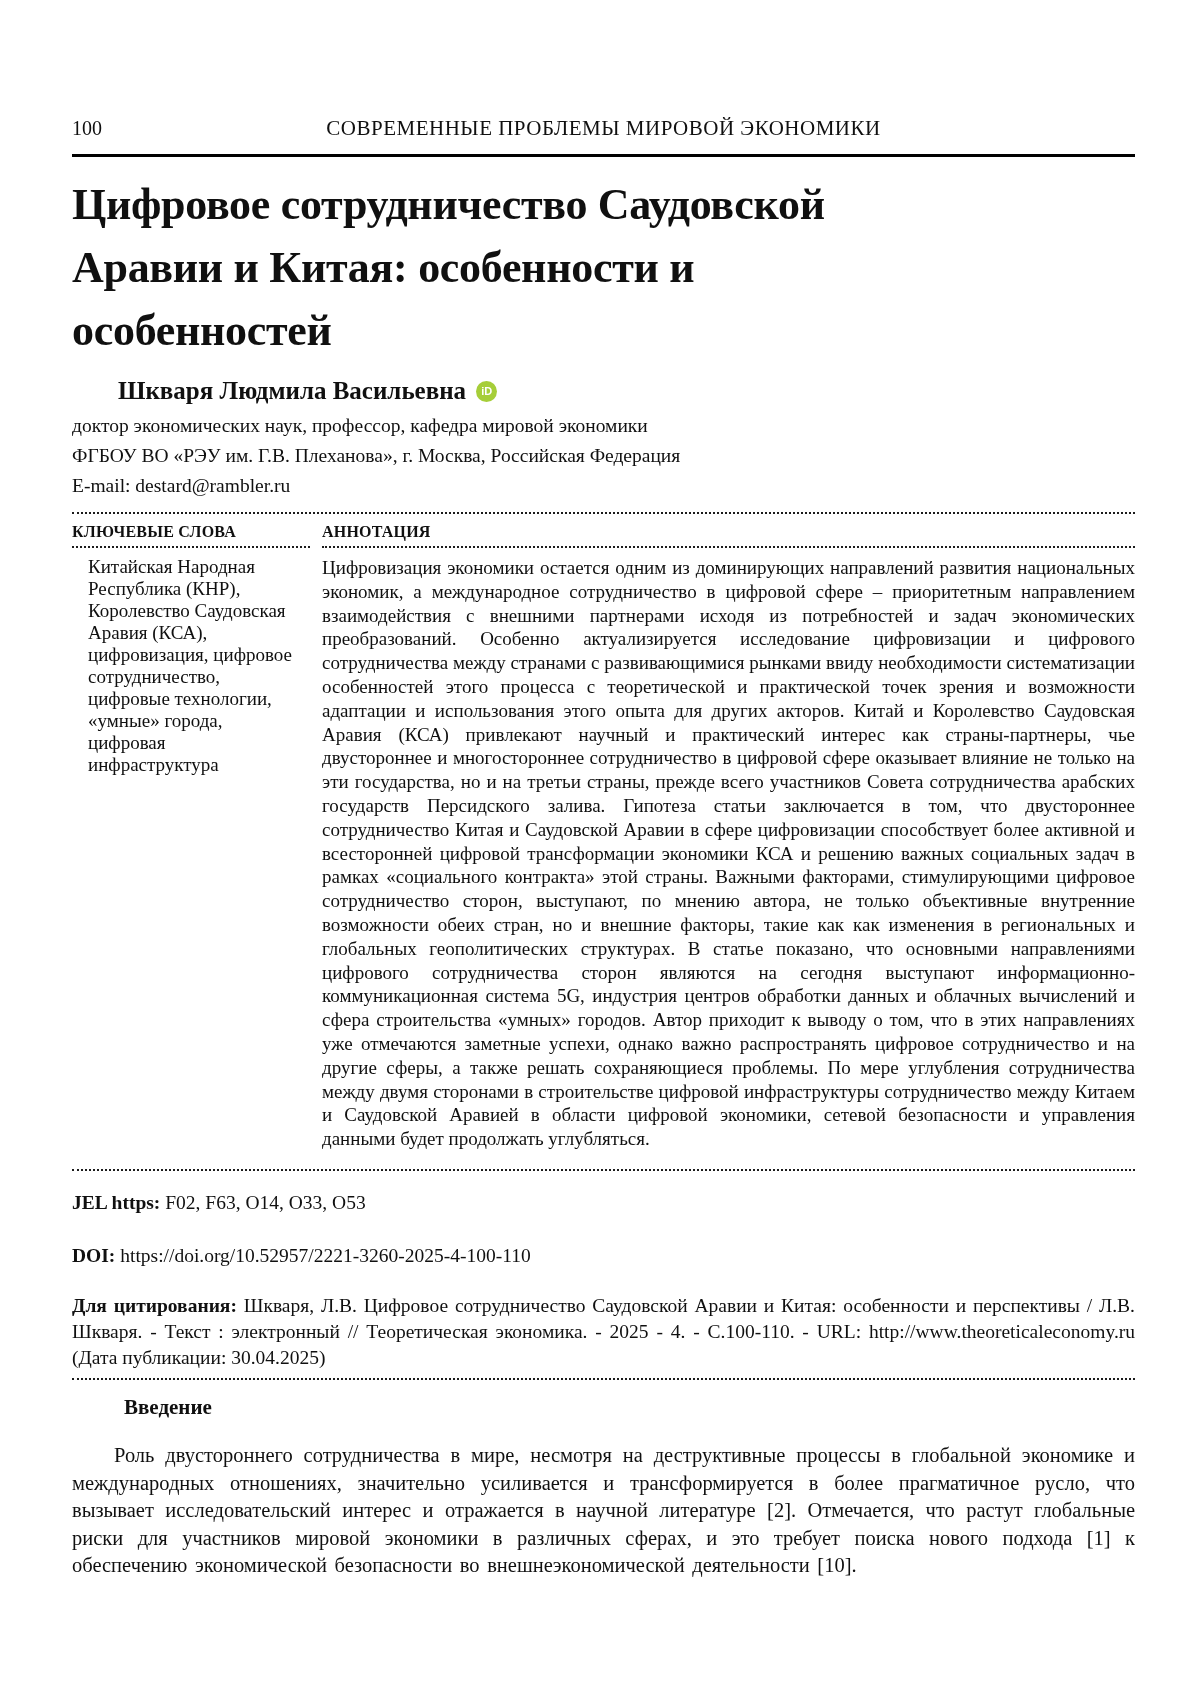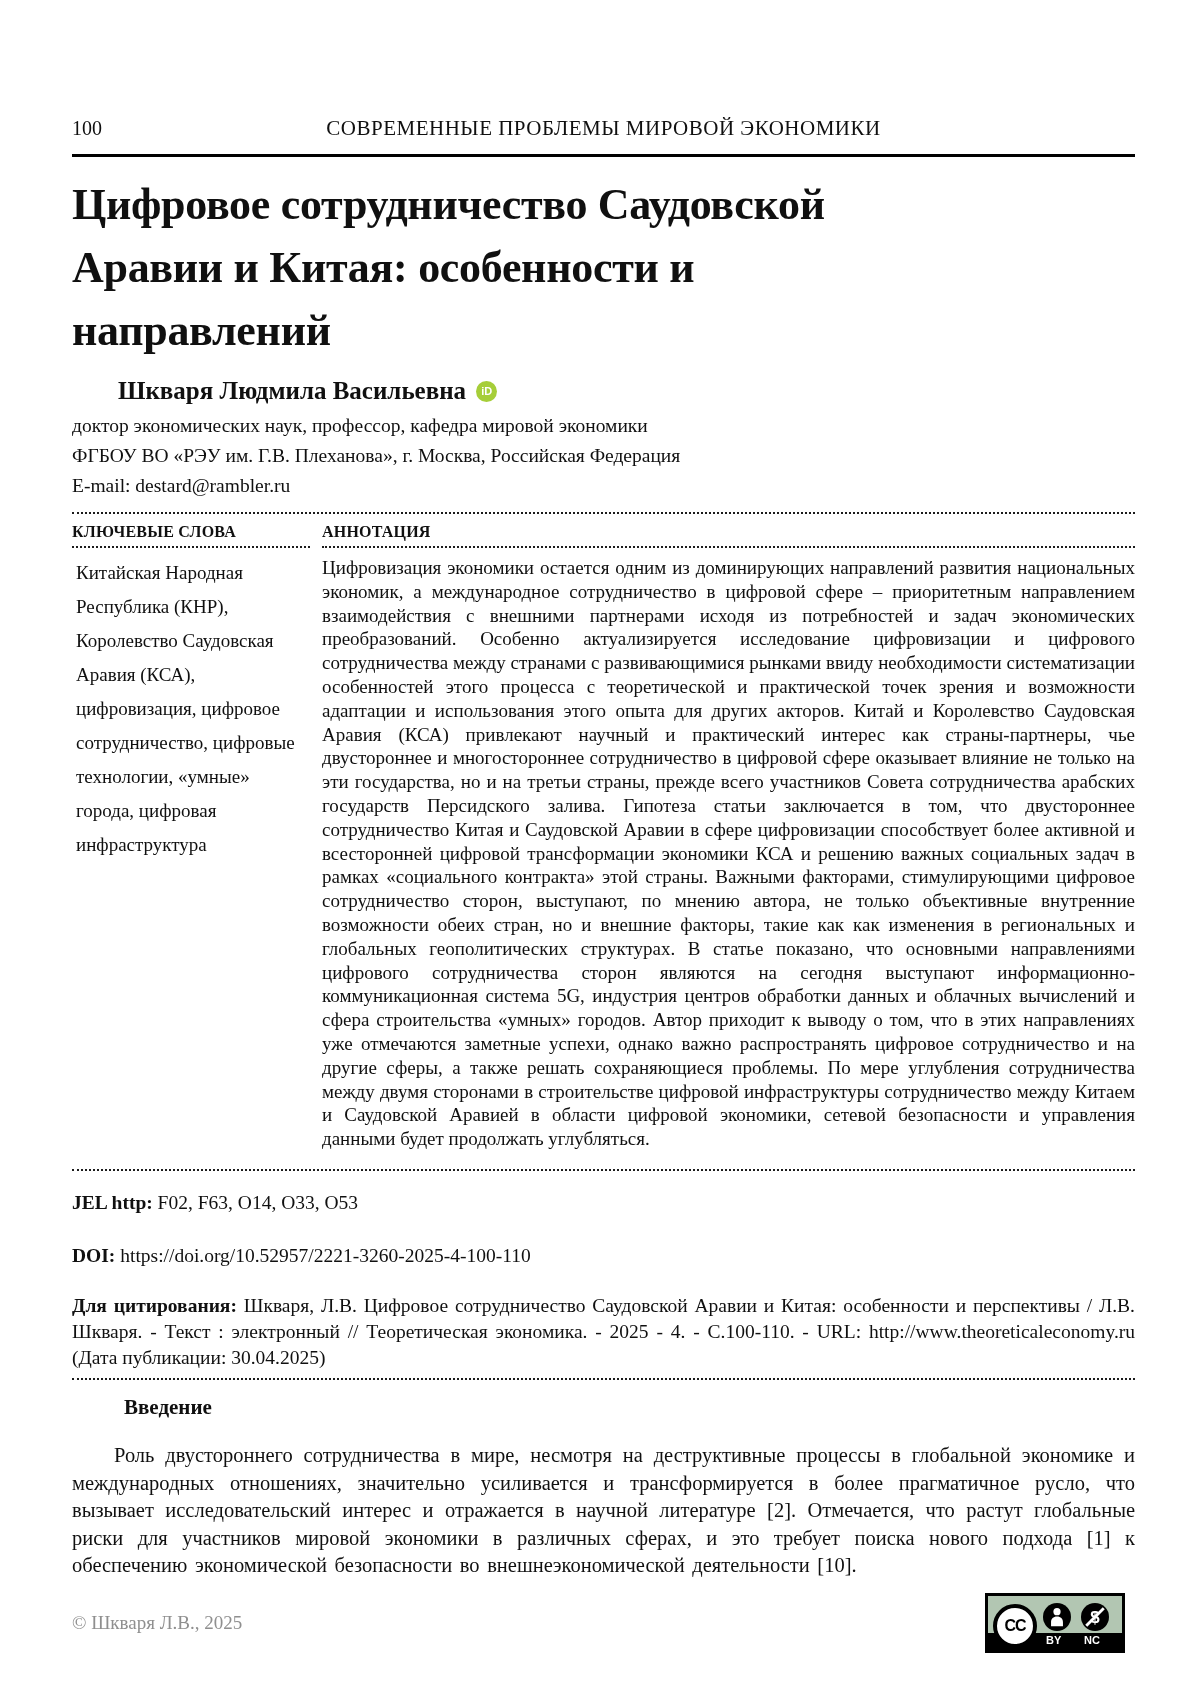--- a/index.html
+++ b/index.html
@@ -25,21 +25,21 @@
   .affiliation.first { margin-top:9px; }
   
   .dotted { border-top:2.6px dotted #1c1c1c; height:0; }
   .sep-top { margin-top:15px; }
   
   .columns { display:flex; height:655px; overflow:hidden; }
   .kw-col { width:238px; flex:none; margin-right:12px; }
   .ab-col { flex:1; min-width:0; }
   .col-heading { padding-top:9px; font-size:16px; font-weight:700; letter-spacing:0.2px; }
   .col-underline { border-top:2.4px dotted #1c1c1c; margin-top:5px; }
-  .kw-text { margin:8px 4px 0; font-size:19px; line-height:34px; }
+  .kw-text { margin:8px 16px 0; font-size:19px; line-height:22px; }
   .ab-text { margin:8px 0 0; font-size:19px; line-height:23.8px; text-align:justify; }
   
   .meta { margin:0; font-size:19.5px; line-height:26px; }
   .meta b { font-weight:700; }
   .jel { margin-top:19px; }
   .doi { margin-top:27px; }
   .citation { margin-top:24px; text-align:justify; }
   .sep-cite { margin-top:7px; }
   
   .section-heading { margin:15px 0 0 52px; font-size:21px; font-weight:700; }
@@ -69,21 +69,21 @@
 <div class="page">
 
   <div class="running-header">
     <span class="page-number">100</span>
     <span>СОВРЕМЕННЫЕ ПРОБЛЕМЫ МИРОВОЙ ЭКОНОМИКИ</span>
   </div>
 
   <h1 class="title">
     <div>Цифровое сотрудничество Саудовской</div>
     <div>Аравии и Китая: особенности и</div>
-    <div>направлений</div>
+    <div>особенностей</div>
   </h1>
 
   <div class="author-row">
     <span class="author-name">Шкваря Людмила Васильевна</span>
     <span class="orcid-icon">iD</span>
   </div>
 
   <div class="affiliation first">доктор экономических наук, профессор, кафедра мировой экономики</div>
   <div class="affiliation">ФГБОУ ВО «РЭУ им. Г.В. Плеханова», г. Москва, Российская Федерация</div>
   <div class="affiliation">E-mail: destard@rambler.ru</div>
@@ -98,46 +98,26 @@
     </aside>
     <section class="ab-col">
       <div class="col-heading">АННОТАЦИЯ</div>
       <div class="col-underline"></div>
       <p class="ab-text">Цифровизация экономики остается одним из доминирующих направлений развития национальных экономик, а международное сотрудничество в цифровой сфере – приоритетным направлением взаимодействия с внешними партнерами исходя из потребностей и задач экономических преобразований. Особенно актуализируется исследование цифровизации и цифрового сотрудничества между странами с развивающимися рынками ввиду необходимости систематизации особенностей этого процесса с теоретической и практической точек зрения и возможности адаптации и использования этого опыта для других акторов. Китай и Королевство Саудовская Аравия (КСА) привлекают научный и практический интерес как страны-партнеры, чье двустороннее и многостороннее сотрудничество в цифровой сфере оказывает влияние не только на эти государства, но и на третьи страны, прежде всего участников Совета сотрудничества арабских государств Персидского залива. Гипотеза статьи заключается в том, что двустороннее сотрудничество Китая и Саудовской Аравии в сфере цифровизации способствует более активной и всесторонней цифровой трансформации экономики КСА и решению важных социальных задач в рамках «социального контракта» этой страны. Важными факторами, стимулирующими цифровое сотрудничество сторон, выступают, по мнению автора, не только объективные внутренние возможности обеих стран, но и внешние факторы, такие как как изменения в региональных и глобальных геополитических структурах. В статье показано, что основными направлениями цифрового сотрудничества сторон являются на сегодня выступают информационно-коммуникационная система 5G, индустрия центров обработки данных и облачных вычислений и сфера строительства «умных» городов. Автор приходит к выводу о том, что в этих направлениях уже отмечаются заметные успехи, однако важно распространять цифровое сотрудничество и на другие сферы, а также решать сохраняющиеся проблемы. По мере углубления сотрудничества между двумя сторонами в строительстве цифровой инфраструктуры сотрудничество между Китаем и Саудовской Аравией в области цифровой экономики, сетевой безопасности и управления данными будет продолжать углубляться.</p>
     </section>
   </div>
 
   <div class="dotted"></div>
 
-  <p class="meta jel"><b>JEL http:</b> <span>F02, F63, O14, O33, O53</span></p>
+  <p class="meta jel"><b>JEL https:</b> <span>F02, F63, O14, O33, O53</span></p>
 
   <p class="meta doi"><b>DOI:</b> <span>https://doi.org/10.52957/2221-3260-2025-4-100-110</span></p>
 
   <p class="meta citation"><b>Для цитирования:</b> <span>Шкваря, Л.В.  Цифровое сотрудничество Саудовской Аравии и Китая: особенности и перспективы / Л.В. Шкваря. - Текст : электронный // Теоретическая экономика. - 2025 - 4. - С.100-110. - URL: http://www.theoreticaleconomy.ru (Дата публикации: 30.04.2025)</span></p>
 
   <div class="dotted sep-cite"></div>
 
   <h2 class="section-heading">Введение</h2>
 
   <p class="intro">Роль двустороннего сотрудничества в мире, несмотря на деструктивные процессы в глобальной экономике и международных отношениях, значительно усиливается и трансформируется в более прагматичное русло, что вызывает исследовательский интерес и отражается в научной литературе [2]. Отмечается, что растут глобальные риски для участников мировой экономики в различных сферах, и это требует поиска нового подхода [1] к обеспечению экономической безопасности во внешнеэкономической деятельности [10].</p>
 
-  <div class="page-footer">
-    <span class="copyright">© Шкваря Л.В., 2025</span>
-    <div class="cc-badge">
-      <div class="cc-strip">
-        <span class="by-label">BY</span>
-        <span class="nc-label">NC</span>
-      </div>
-      <div class="cc-circle">CC</div>
-      <svg class="mini-icon by-circle" viewBox="0 0 24 24">
-        <circle cx="12" cy="12" r="12" fill="#000"></circle>
-        <circle cx="12" cy="7.4" r="3.1" fill="#fff"></circle>
-        <path d="M12 11.6c-3.2 0-5.1 2-5.1 4.8V20h10.2v-3.6c0-2.8-1.9-4.8-5.1-4.8z" fill="#fff"></path>
-      </svg>
-      <svg class="mini-icon nc-circle" viewBox="0 0 24 24">
-        <circle cx="12" cy="12" r="12" fill="#000"></circle>
-        <text x="12" y="17.2" text-anchor="middle" font-size="14.5" font-weight="bold" fill="#fff" font-family="Liberation Sans, sans-serif">$</text>
-        <line x1="4.5" y1="19.5" x2="19.5" y2="4.5" stroke="#fff" stroke-width="2.4"></line>
-      </svg>
-    </div>
-  </div>
 
 </div>
 
 </body></html>

